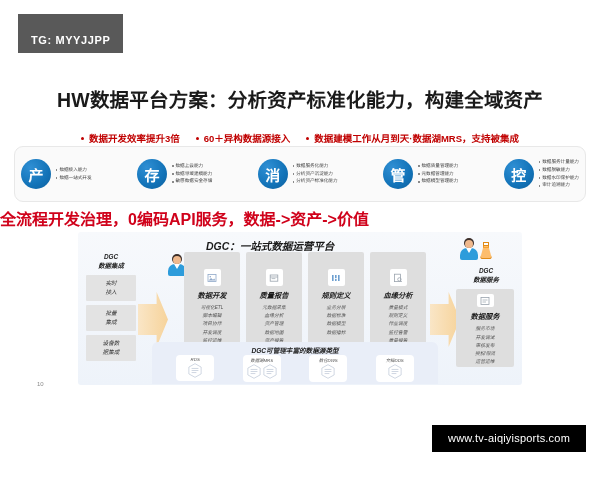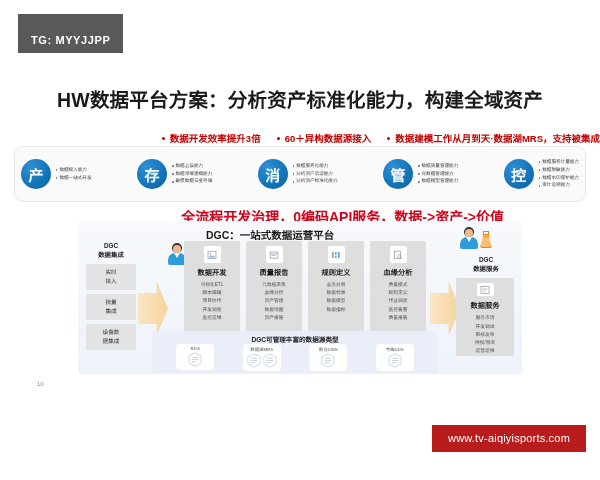--- a/index.html
+++ b/index.html
@@ -22,21 +22,21 @@
   
   .main-title{
     position:absolute;left:0;top:84px;width:600px;text-align:center;
     font-size:19.5px;font-weight:bold;color:#1a1a1a;letter-spacing:.2px;
     white-space:nowrap;
   }
 
   
   .bullets{
     position:absolute;left:0;top:131px;width:600px;
-    display:flex;justify-content:flex-end;align-items:center;gap:16px;
+    display:flex;justify-content:center;align-items:center;gap:16px;
     font-size:9.5px;font-weight:bold;color:#c00000;white-space:nowrap;
   }
   .bullets .grp{display:flex;align-items:center;gap:5px;}
   .dot{display:inline-block;width:3px;height:3px;border-radius:50%;background:#c00000;flex:none;}
 
   
   .cap-bar{
     position:absolute;left:14px;top:146px;width:572px;height:56px;
     background:#fafafa;border:1px solid #e8e8e8;border-radius:9px;
     display:flex;align-items:center;justify-content:space-between;
@@ -52,29 +52,29 @@
   }
   .cap-list{display:flex;flex-direction:column;gap:1px;}
   .cap-li{
     font-size:4.6px;color:#404040;white-space:nowrap;line-height:1.5;
     display:flex;align-items:center;gap:2px;
   }
   .cap-li::before{content:"";width:1.4px;height:1.4px;background:#8a8a8a;flex:none;}
 
   
   .red-head{
-    position:absolute;left:0;top:206px;width:504px;text-align:right;
-    font-size:14px;font-weight:bold;color:#d0021b;white-space:nowrap;
+    position:absolute;left:0;top:206px;width:504px;text-align:left;
+    font-size:16px;font-weight:bold;color:#d0021b;white-space:nowrap;
   }
 
   
   .diagram{
-    position:absolute;left:78px;top:221px;width:444px;height:153px;
+    position:absolute;left:78px;top:232px;width:444px;height:153px;
     background:linear-gradient(180deg,#f7f9fc 0%,#eef3fa 100%);
-    border-radius:3px;overflow:hidden;
+    border-radius:3px;overflow:hidden;font-style:italic;
   }
   .dgc-title{
     position:absolute;left:128px;top:6px;
     font-size:10.5px;font-weight:bold;color:#1a1a1a;white-space:nowrap;
   }
 
   
   .left-col{position:absolute;left:8px;top:20px;width:50px;}
   .left-head{
     text-align:center;font-size:6.4px;font-weight:bold;color:#222;line-height:1.45;
@@ -115,21 +115,21 @@
   .flask{position:absolute;width:14px;height:16px;}
   .flask-body{position:absolute;left:2px;top:3px;width:10px;height:12px;
     background:rgba(255,170,60,.75);border:1px solid #e08a16;
     clip-path:polygon(32% 0,68% 0,100% 100%,0 100%);border-radius:0 0 2px 2px;}
   .flask-neck{position:absolute;left:5px;top:0;width:4px;height:4px;border:1px solid #e08a16;background:#fff;}
 
   
   .cards{position:absolute;left:106px;top:20px;display:flex;gap:6px;}
   .card{
     width:56px;height:98px;background:#dedede;border-radius:2px;
-    display:flex;flex-direction:column;align-items:center;padding-top:5px;box-sizing:border-box;
+    display:flex;flex-direction:column;align-items:center;padding-top:17px;box-sizing:border-box;
   }
   .card-icon{
     width:17px;height:17px;background:#fff;border-radius:2px;
     display:flex;align-items:center;justify-content:center;margin-bottom:4px;
   }
   .card-title{font-size:7.2px;font-weight:bold;color:#1a1a1a;margin-bottom:4px;}
   .card-sub{font-size:4.7px;color:#555;line-height:1.75;text-align:center;}
 
   
   .right-col{position:absolute;left:378px;top:34px;width:60px;}
@@ -159,21 +159,21 @@
   .src-label{font-size:4.4px;color:#555;margin-bottom:1px;white-space:nowrap;}
   .src-glyphs{display:flex;gap:2px;}
   .hexi{width:14px;height:15px;}
 
   
   .page-num{position:absolute;left:37px;top:381px;font-size:6px;color:#8a8a8a;}
 
   
   .watermark{
     position:absolute;right:14px;bottom:28px;
-    background:#b91c1c;color:#fff;font-size:11px;letter-spacing:.2px;
+    background:#000000;color:#fff;font-size:11px;letter-spacing:.2px;
     padding:7px 16px 8px 16px;
   }
 </style>
 </head>
 <body>
 
 <div class="slide">
 
   <div class="tg-tag">TG: MYYJJPP</div>
 

